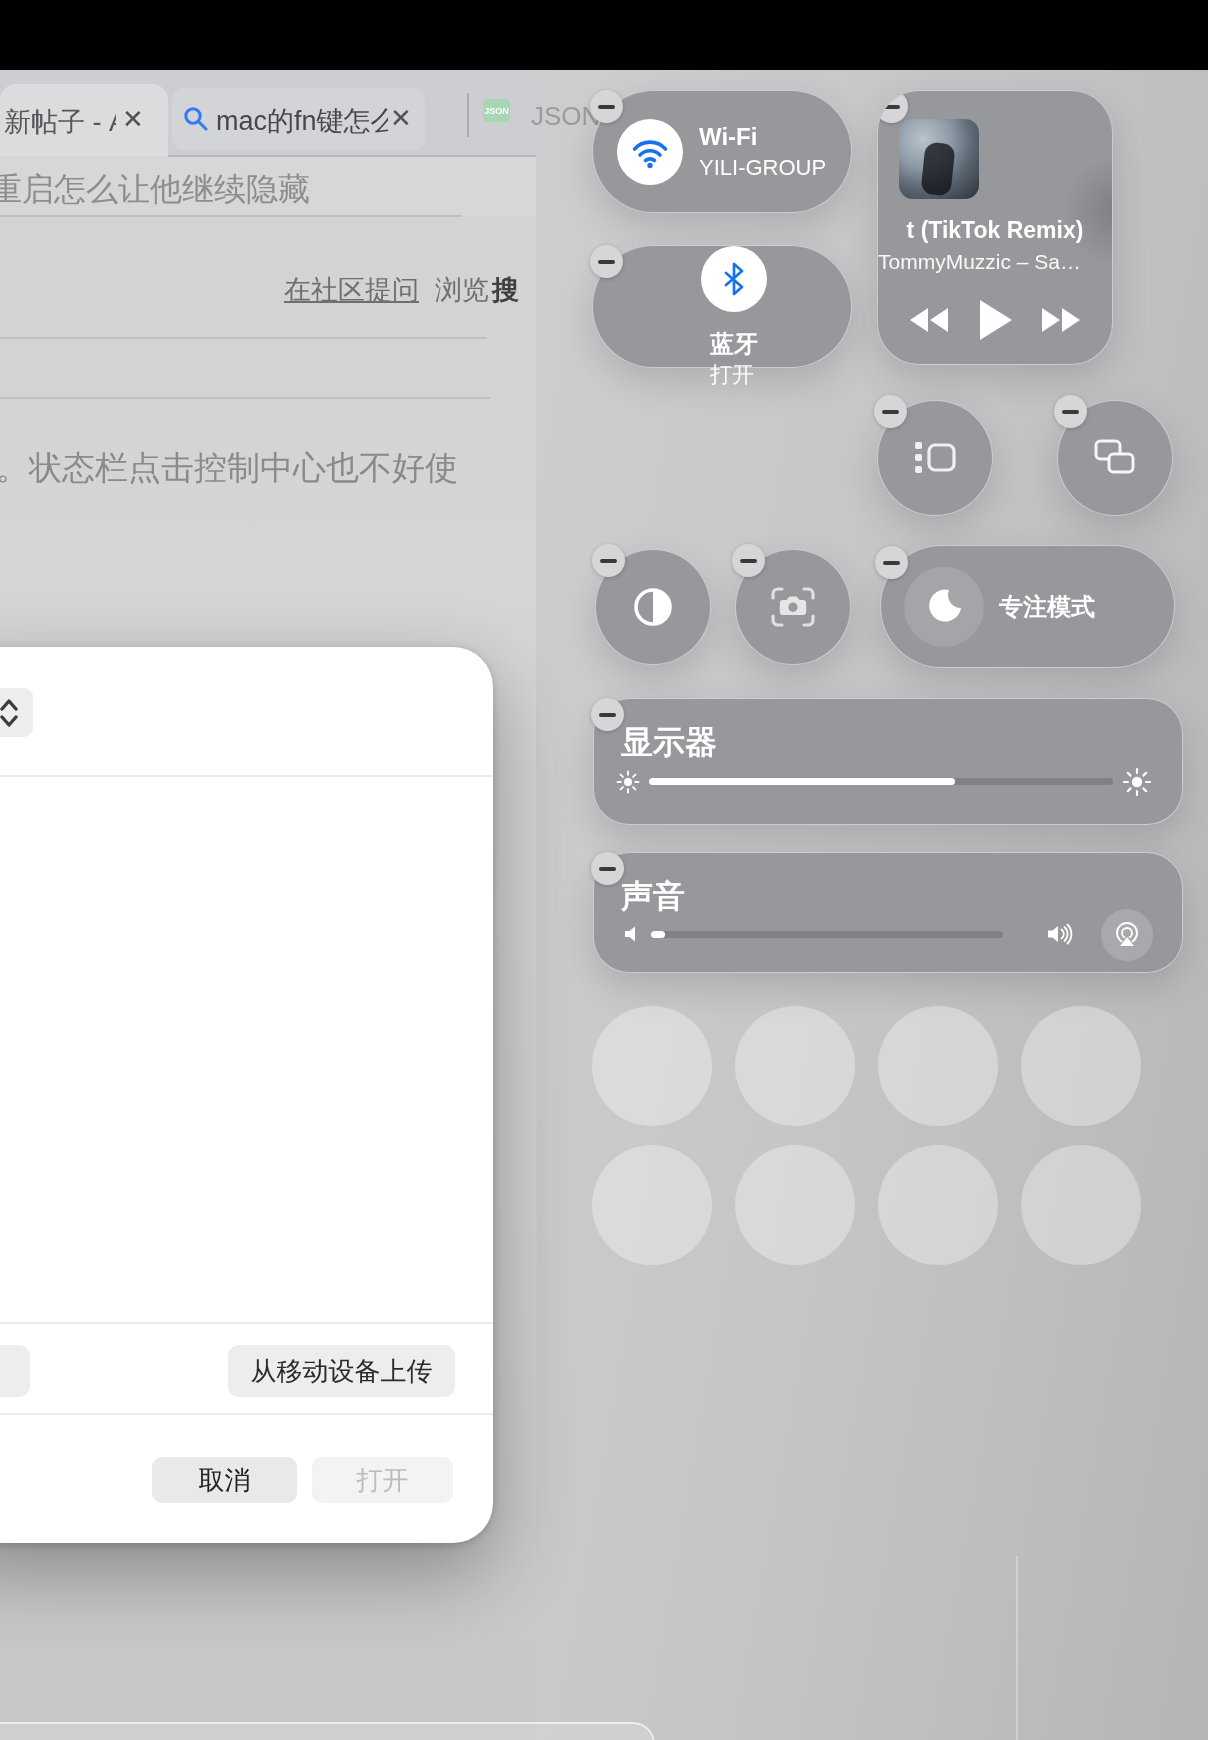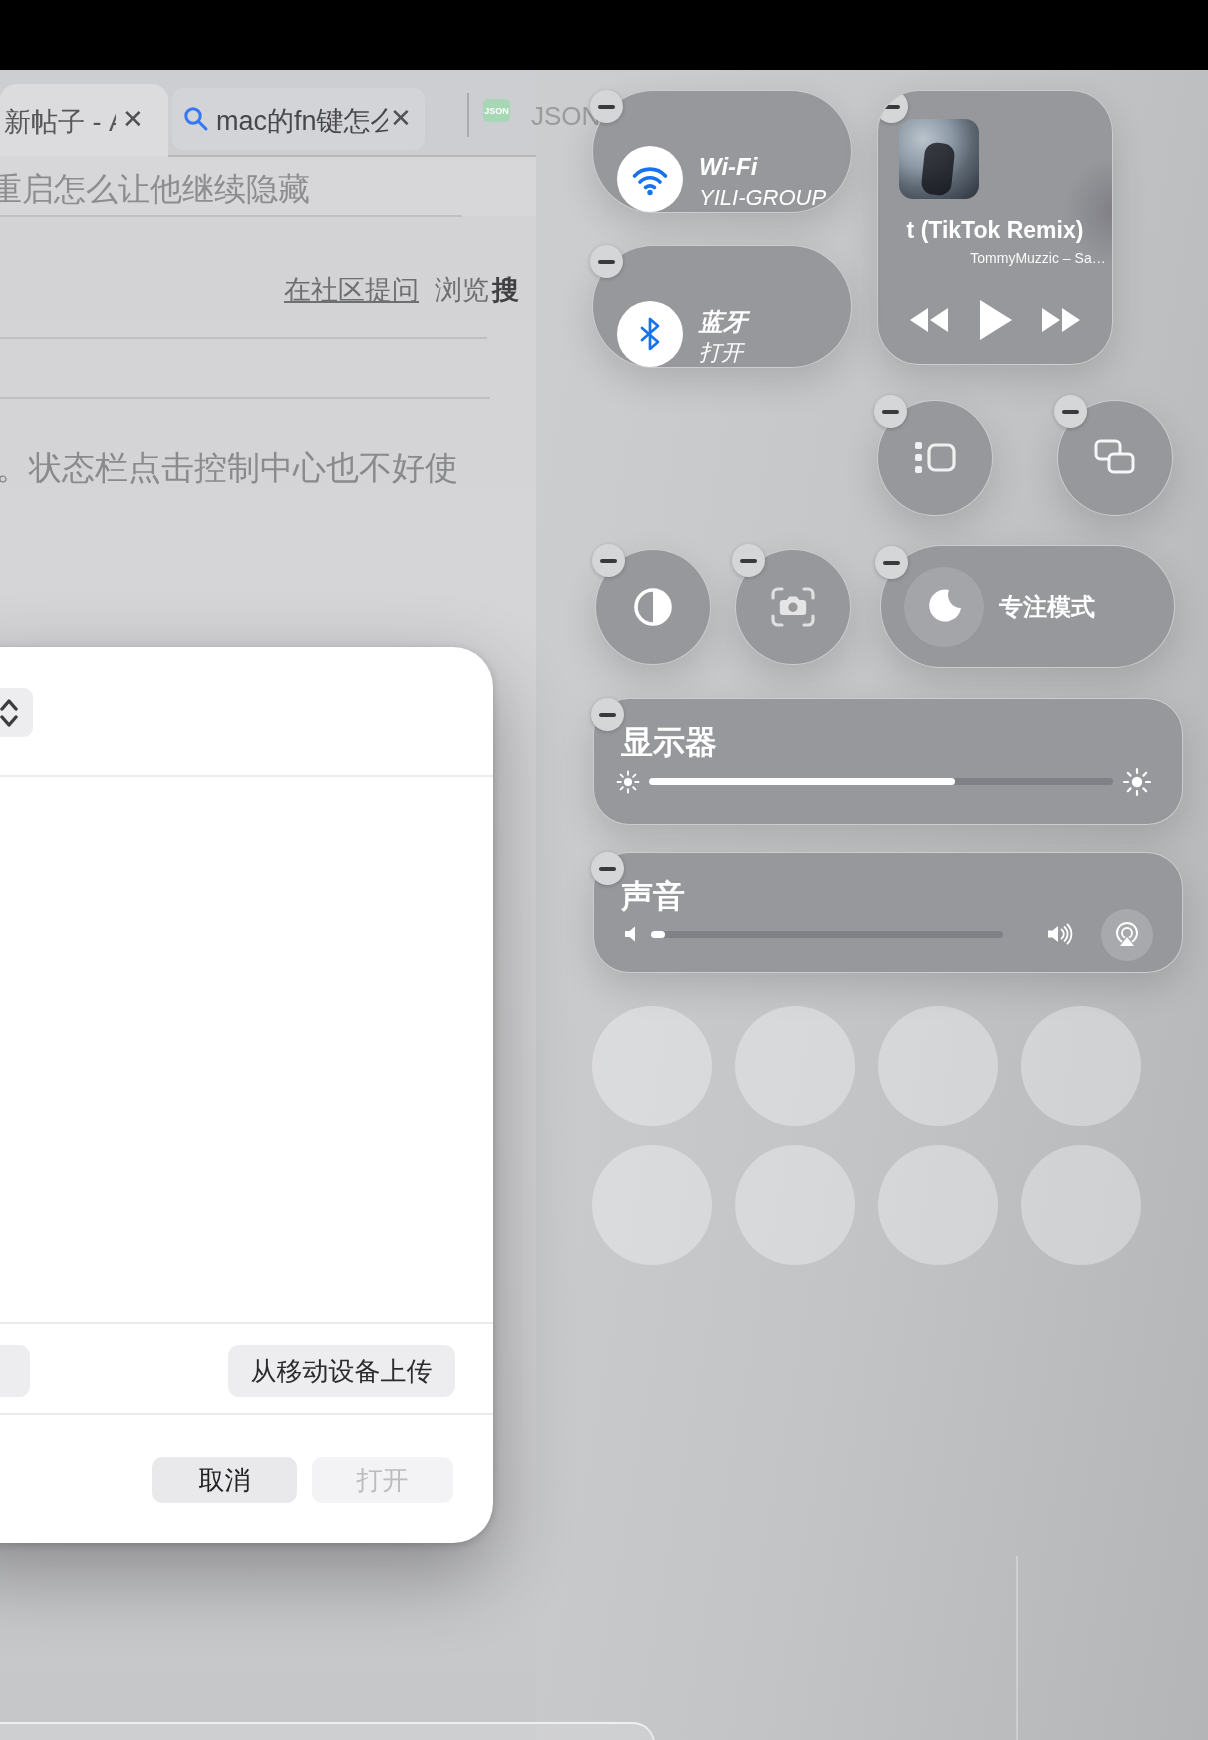--- a/index.html
+++ b/index.html
@@ -37,21 +37,21 @@
   .search-field input::placeholder{color:#a0a0a3;}
   .dlg-hr{left:0;width:553px;height:1.5px;background:#ebebec;}
   .btn{display:flex;align-items:center;justify-content:center;font-size:26px;border-radius:11px;}
   .upload-sliver{left:0;top:698px;width:90px;height:52px;background:#ededef;border-radius:0 11px 11px 0;}
   .upload-mobile{left:288px;top:698px;width:227px;height:52px;background:#ededef;color:#2b2b2d;}
   .cancel{left:212px;top:810px;width:145px;height:46px;background:#e9e9eb;color:#222;border-radius:10px;}
   .open{left:372px;top:810px;width:141px;height:46px;background:#f3f3f5;color:#bcbcbe;border-radius:10px;}
   
   .mod{position:absolute;background:#97989c;border:1.5px solid rgba(255,255,255,.5);
     box-sizing:border-box;box-shadow:0 14px 36px rgba(0,0,0,.14);}
-  .pill{border-radius:62px;display:flex;align-items:flex-end;gap:16px;padding-left:24px;font-style:italic;}
+  .pill{border-radius:62px;display:flex;align-items:center;gap:16px;padding-left:24px;}
   .circle-ic{width:66px;height:66px;border-radius:50%;background:#fff;display:flex;
     align-items:center;justify-content:center;flex:0 0 66px;}
   .pill-title{font-size:24px;font-weight:700;color:#fff;line-height:32px;}
   .pill-sub{font-size:22px;color:#fff;line-height:29px;}
   .cbtn{border-radius:50%;display:flex;align-items:center;justify-content:center;}
   .badge{position:absolute;width:33px;height:33px;border-radius:50%;background:#d5d6d8;
     box-shadow:0 1px 4px rgba(0,0,0,.2);z-index:6;}
   .badge::after{content:"";position:absolute;left:8px;top:15px;width:17px;height:4px;border-radius:2px;background:#3a3a3d;}
   .panel{border-radius:36px;}
   .panel-label{position:absolute;left:27px;top:22px;font-size:32px;font-weight:700;color:#fff;}
@@ -59,22 +59,22 @@
   .fill{height:7px;border-radius:4px;background:#fff;width:50%;}
   .music{border-radius:42px;overflow:hidden;}
   .album{position:absolute;left:21px;top:28px;width:80px;height:80px;border-radius:14px;
     background:radial-gradient(circle at 30% 25%,#b9c4cc 0%,#8d99a6 35%,#5d6873 60%,#2b313a 100%);}
   .album::after{content:"";position:absolute;left:30%;top:30%;width:30px;height:52px;border-radius:12px;
     background:rgba(15,15,20,.75);transform:rotate(6deg);}
   .music-blob{position:absolute;left:185px;top:55px;width:110px;height:130px;border-radius:50%;
     background:radial-gradient(circle,rgba(60,58,70,.28),transparent 65%);}
   .m-title{position:absolute;left:0;top:126px;width:100%;text-align:center;font-size:23px;font-weight:700;
     color:#fff;white-space:nowrap;}
-  .m-artist{position:absolute;left:0;top:159px;width:100%;text-align:center;font-size:14px;
-    color:rgba(255,255,255,.95);white-space:nowrap;padding-left:43px;}
+  .m-artist{position:absolute;left:0;top:159px;width:100%;text-align:left;font-size:21px;
+    color:rgba(255,255,255,.95);white-space:nowrap;}
   .m-controls{position:absolute;left:0;top:198px;width:100%;height:62px;display:flex;
     align-items:center;justify-content:center;gap:26px;}
   .focus-moon{width:80px;height:80px;border-radius:50%;background:rgba(255,255,255,.13);
     display:flex;align-items:center;justify-content:center;flex:0 0 80px;}
   .ghost{position:absolute;width:120px;height:120px;border-radius:50%;background:rgba(255,255,255,.33);}
   .win-corner{left:-20px;top:1722px;width:673px;height:20px;background:rgba(255,255,255,.16);
     border-top:2px solid rgba(255,255,255,.65);border-right:2px solid rgba(255,255,255,.55);
     border-top-right-radius:44px;}
   .v-streak{left:1016px;top:1556px;width:2px;height:184px;background:rgba(255,255,255,.3);}
 </style>
@@ -165,21 +165,21 @@
       </svg>
       <svg width="38" height="44" viewBox="0 0 38 44">
         <path d="M4 2 L36 22 L4 42 z" fill="#fff"></path>
       </svg>
       <svg width="44" height="28" viewBox="0 0 44 28">
         <path d="M2 2 L20 14 L2 26 z M22 2 L40 14 L22 26 z" fill="#fff"></path>
       </svg>
     </div>
   </div>
 
-  <div class="mod pill" style="left:592px;top:245px;width:260px;height:123px;">
+  <div class="mod pill" style="left:592px;top:245px;width:260px;height:123px;flex-direction:column;">
     <div class="badge" style="left:-3px;top:-1px;"></div>
     <div class="circle-ic">
       <svg width="26" height="36" viewBox="0 0 26 36">
         <path d="M13 3 v30 l8-7 L5 12 M13 3 l8 7 L5 24" fill="none" stroke="#1673f0" stroke-width="2.7" stroke-linecap="round" stroke-linejoin="round"></path>
       </svg>
     </div>
     <div>
       <div class="pill-title">蓝牙</div>
       <div class="pill-sub">打开</div>
     </div>

